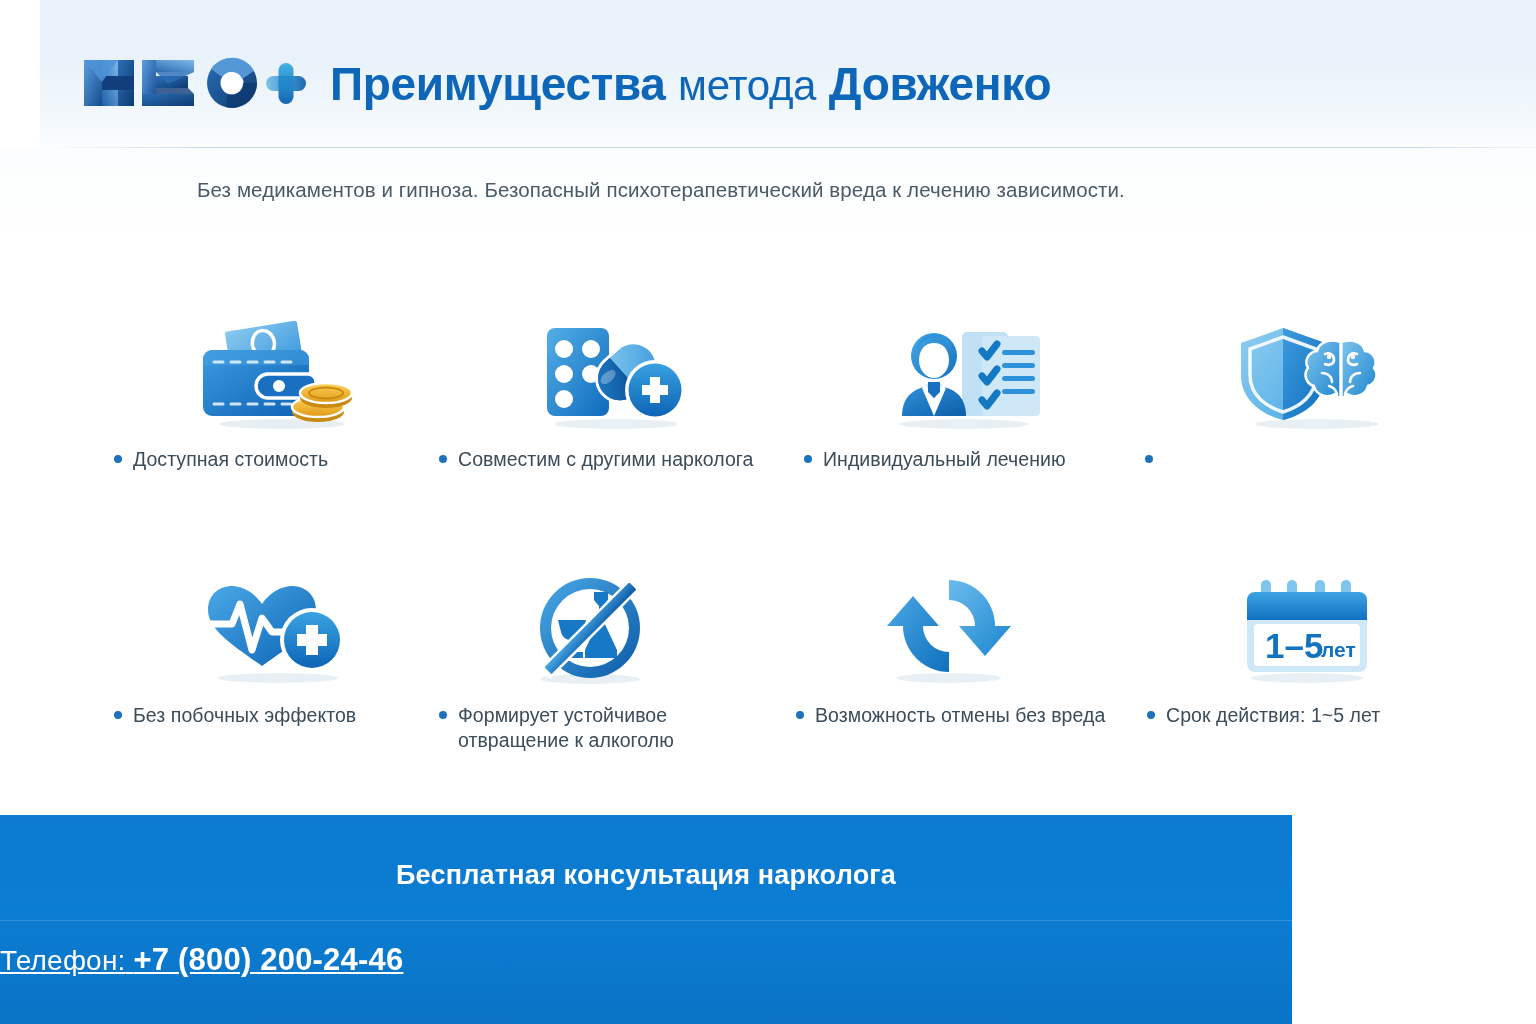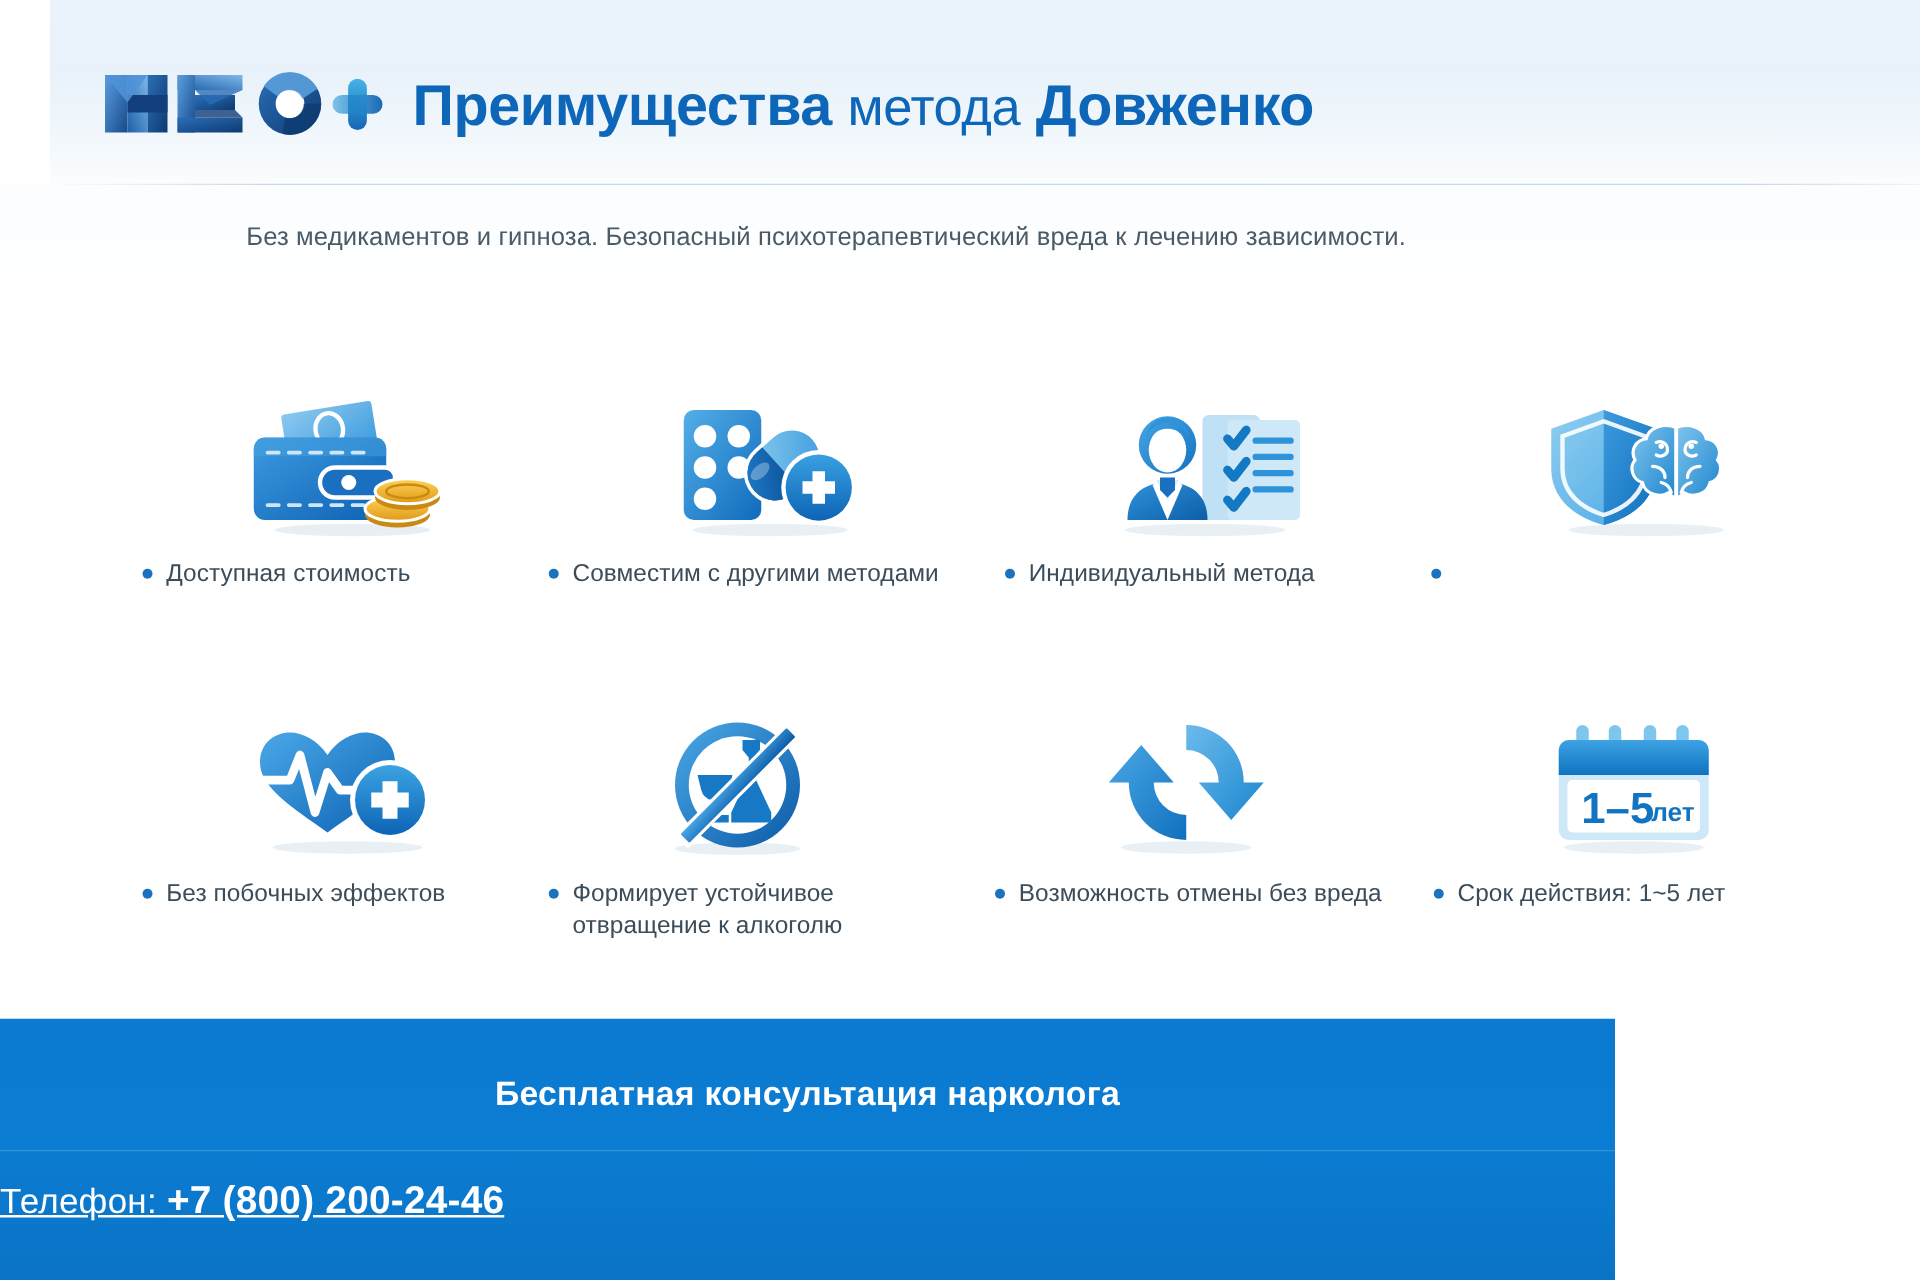--- a/index.html
+++ b/index.html
@@ -273,21 +273,21 @@
               <path d="M65,55 a22,22 0 0 1 22,-22 h6 v44 h-6 a22,22 0 0 1 -22,-22 z" fill="url(#cap2)"></path>
               <ellipse cx="79" cy="46" rx="9" ry="5" fill="#ffffff" opacity=".3"></ellipse>
             </g>
             <circle cx="124" cy="72" r="30" fill="#ffffff"></circle>
             <circle cx="124" cy="72" r="26.5" fill="url(#plc)"></circle>
             <path d="M119,59 h10 v8 h8 v10 h-8 v8 h-10 v-8 h-8 v-10 h8 z" fill="#ffffff"></path>
           </svg>
         </div>
         <div class="label">
           <span class="bullet"></span>
-          <span>Совместим с другими методами</span>
+          <span>Совместим с другими нарколога</span>
         </div>
       </div>
 
       <div class="cell c3">
         <div class="icon-wrap">
           <svg width="170" height="112" viewBox="0 0 170 112">
             <defs>
               <linearGradient id="dj" x1="0" y1="0" x2="1" y2="1">
                 <stop offset="0" stop-color="#2f93db"></stop>
                   <stop offset="1" stop-color="#0d5ea8"></stop>
@@ -316,21 +316,21 @@
             <path d="M43,66 h18 l-9,16 z" fill="#d8ecfa"></path>
             <path d="M46,64 h12 v10 l-6,6 l-6,-6 z" fill="#1a6fc0"></path>
             <circle cx="52" cy="38" r="23" fill="url(#hd)"></circle>
             <path d="M52,20 a18,18 0 0 1 17,13 a13,13 0 0 0 -34,0 a18,18 0 0 1 17,-13 z" fill="#2f93db"></path>
             <ellipse cx="52" cy="42" rx="15" ry="18" fill="#ffffff"></ellipse>
             <path d="M37,34 a16,16 0 0 1 30,0 c-4,-7 -10,-9 -15,-9 c-5,0 -11,2 -15,9 z" fill="#2f93db"></path>
           </svg>
         </div>
         <div class="label">
           <span class="bullet"></span>
-          <span>Индивидуальный метода</span>
+          <span>Индивидуальный лечению</span>
         </div>
       </div>
 
       <div class="cell c4">
         <div class="icon-wrap">
           <svg width="170" height="112" viewBox="0 0 170 112">
             <defs>
               <linearGradient id="sh1" x1="0" y1="0" x2="1" y2="1">
                 <stop offset="0" stop-color="#8fcdf0"></stop>
                   <stop offset="1" stop-color="#4ba9e6"></stop>

